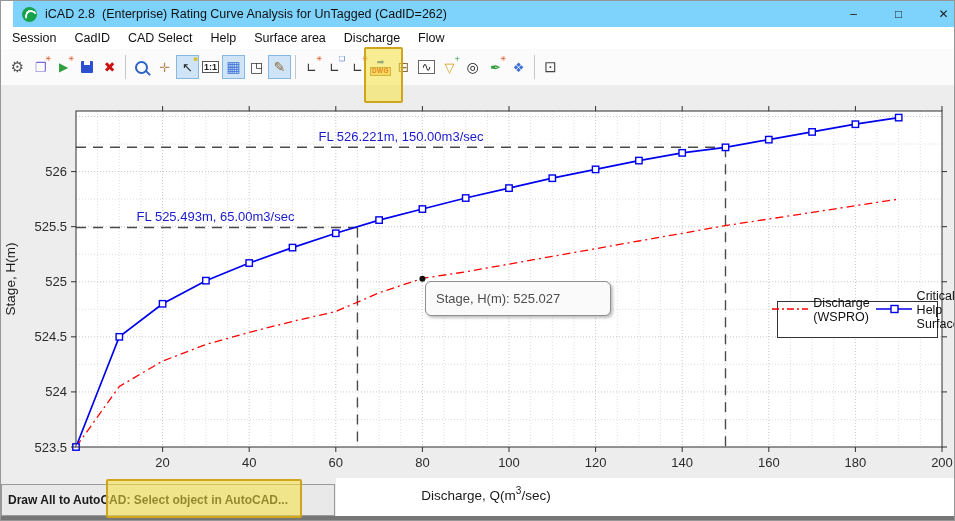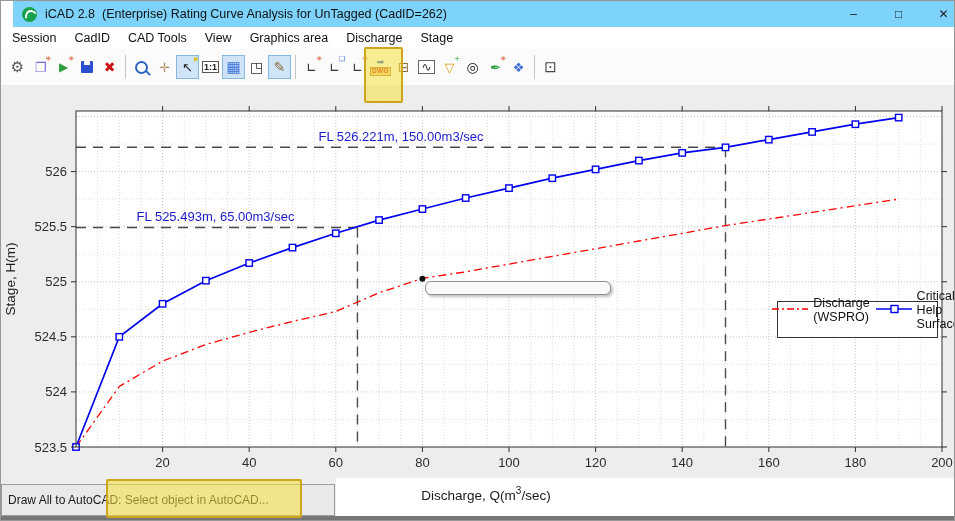--- a/index.html
+++ b/index.html
@@ -41,21 +41,21 @@
           display:flex;flex-direction:row;justify-content:center;gap:1px;padding-left:12px;box-sizing:border-box;}
   .lrow{display:flex;align-items:center;height:16px;}
   .lrow span{font-size:12.5px;color:#111;margin-left:4px;}
   
   .datatip{position:absolute;left:424px;top:280px;width:164px;background:#fafafa;border:1px solid #8f8f8f;border-radius:6px;
            box-shadow:2px 2px 3px rgba(0,0,0,.25);padding:6px 10px;font-size:13px;color:#4d4d4d;line-height:21px;}
   .datatip sup{font-size:9px;}
   
   .statusbar{position:absolute;left:0;top:483px;width:334px;height:32px;background:#e9e9e9;border:1px solid #9a9a9a;
              box-sizing:border-box;display:flex;align-items:center;padding-left:6px;}
-  .statusbar span{font-size:12px;color:#1a1a1a;}
+  .statusbar span{font-size:12px;color:#1a1a1a;font-weight:bold;}
   .bottomstrip{position:absolute;left:0;top:515px;width:100%;height:6px;background:#767676;}
   
   .hl{position:absolute;background:rgba(246,225,61,.55);border:2px solid #cfa41e;border-radius:2px;pointer-events:none;}
   .hl-status{left:105px;top:478px;width:192px;height:35px;}
   .tbtip{position:absolute;background:#fff;border:1px solid #000;padding:1px 6px 2px 6px;font-size:12.5px;color:#000;white-space:nowrap;}
 </style>
 </head>
 <body>
 
 <div class="app" id="app">
@@ -66,25 +66,25 @@
     <div class="wbtns">
       <div class="wbtn">–</div>
       <div class="wbtn">□</div>
       <div class="wbtn">✕</div>
     </div>
   </div>
 
   <div class="menubar">
     <span class="mitem">Session</span>
     <span class="mitem">CadID</span>
-    <span class="mitem">CAD Tools</span>
-    <span class="mitem">View</span>
-    <span class="mitem">Graphics area</span>
+    <span class="mitem">CAD Select</span>
+    <span class="mitem">Help</span>
+    <span class="mitem">Surface area</span>
     <span class="mitem">Discharge</span>
-    <span class="mitem">Stage</span>
+    <span class="mitem">Flow</span>
   </div>
 
   <div class="toolbar" id="toolbar">
       <div class="tbtn">
         <span class="glyph" style="color: rgb(85, 85, 85); font-size: 15px;">⚙</span>
       </div>
       <div class="tbtn">
         <span class="glyph" style="color: rgb(122, 106, 216); font-size: 13px;">❐</span>
         <span class="badge" style="color: rgb(216, 67, 21);">✳</span>
       </div>
@@ -314,20 +314,21 @@
     <div class="lrow">
       <span id="lsample1"><svg width="38" height="12">
             <line x1="1" y1="6" x2="37" y2="6" stroke="#0000ee" stroke-width="1.5"></line>
             <rect x="16" y="2.5" width="7" height="7" fill="#fff" stroke="#0000ee" stroke-width="1.4"></rect>
           </svg></span>
       <span>Critical Help Surface</span>
     </div>
   </div>
 
   <div class="datatip">
+    <div>Stage, H(m): 525.027</div>
   </div>
 
   <div class="statusbar">
     <span>Draw All to AutoCAD: Select object in AutoCAD...</span>
   </div>
   <div class="bottomstrip"></div>
 
   <div class="hl hl-status"></div>
   <div class="hl" id="hl-tb" style="left: 363px; top: 46px; width: 35px; height: 52px;"></div>
 

